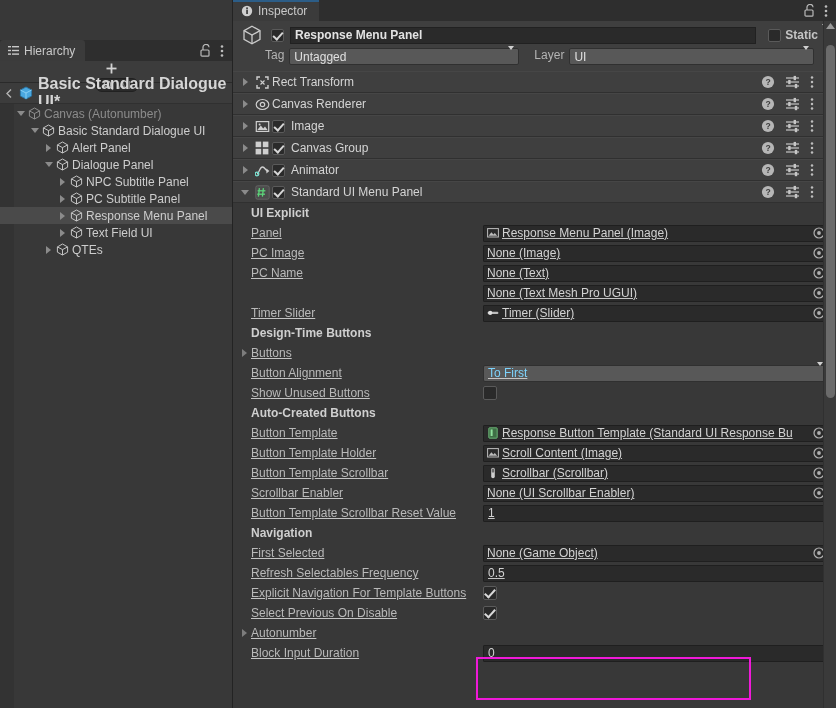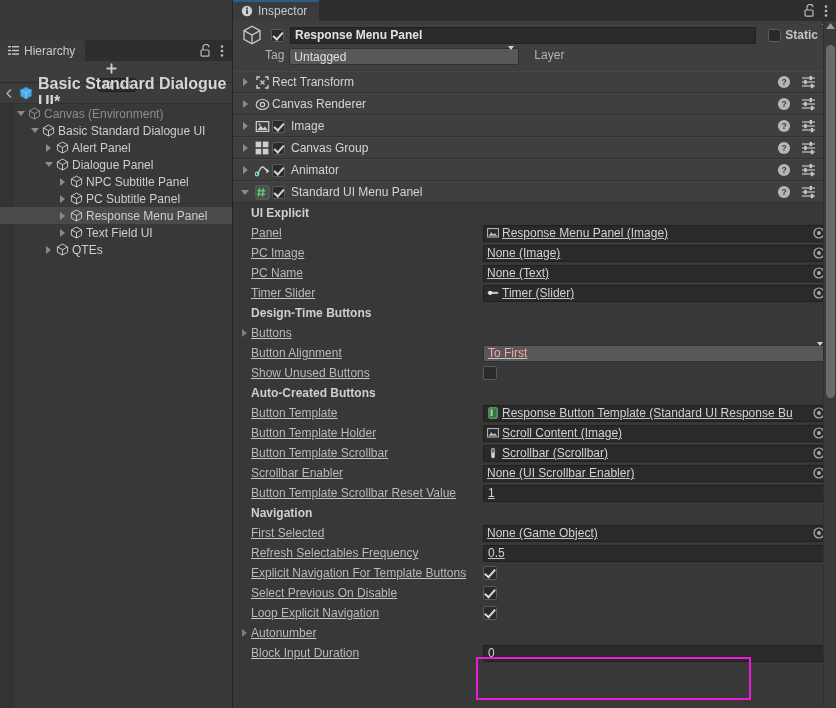--- a/index.html
+++ b/index.html
@@ -131,21 +131,21 @@
     height: 17px; background: #585858; border: 1px solid #303030; border-radius: 2px;
     display: flex; align-items: center; padding: 0 4px; color: #e0e0e0; font-size: 12px;
     position: relative;
   }
   .dropdown .caret { margin-left: auto; }
 
   
   .comp-row {
     height: 22px; background: #3f3f3f; display: flex; align-items: center;
     border-bottom: 1px solid #303030; border-top: 1px solid #464646;
-    padding-left: 5px; padding-right: 6px; gap: 0;
+    padding-left: 5px; padding-right: 22px; gap: 0;
   }
   .comp-row .foldout { width: 14px; flex: 0 0 14px; display: flex; align-items: center; justify-content: center; }
   .comp-row .cicon { width: 20px; flex: 0 0 20px; display: flex; align-items: center; justify-content: center; }
   .comp-row .ccheck { margin-right: 6px; }
   .comp-row .cname { font-size: 12px; color: #d4d4d4; }
   .comp-row .cright { margin-left: auto; display: flex; align-items: center; gap: 10px; }
 
   
   .props { background: #383838; padding: 0; }
   .sec-head {
@@ -163,21 +163,21 @@
   }
   .objfield .ofname { white-space: nowrap; overflow: hidden; text-overflow: clip; flex: 1; }
   .objfield .picker { margin-left: auto; flex: 0 0 13px; display: flex; align-items: center; justify-content: center; }
   .numfield {
     flex: 1; height: 17px; background: #2a2a2a; border: 1px solid #1f1f1f;
     display: flex; align-items: center; padding: 0 4px; color: #d2d2d2;
     font-size: 12px; margin-right: 8px; border-radius: 1px;
   }
   .enumfield {
     flex: 1; height: 17px; background: #585858; border: 1px solid #303030;
-    display: flex; align-items: center; padding: 0 4px; color: #fca5a5;
+    display: flex; align-items: center; padding: 0 4px; color: #7dd3fc;
     font-size: 12px; margin-right: 8px; border-radius: 2px;
   }
   .enumfield .caret { margin-left: auto; }
   .pcheck {
     width: 14px; height: 14px; background: #2a2a2a; border: 1px solid #5a5a5a;
     border-radius: 2px; position: relative; flex: 0 0 14px;
   }
   .pcheck.on::after {
     content: ""; position: absolute; left: 3px; top: 0px;
     width: 4px; height: 9px; border: solid #d9d9d9; border-width: 0 2px 2px 0;
@@ -291,21 +291,21 @@
             <span class="arrow">
               <span class="triangle-d"></span>
             </span>
             <span class="go-icon">
               <svg width="13" height="13" viewBox="0 0 13 13">
   <path d="M6.5 1 L11.6 3.9 V9.2 L6.5 12 L1.4 9.2 V3.9 Z" fill="none" stroke="#8c8c8c" stroke-width="1"></path>
   <path d="M1.4 3.9 L6.5 6.6 L11.6 3.9" fill="none" stroke="#8c8c8c" stroke-width="1"></path>
   <path d="M6.5 6.6 V12" fill="none" stroke="#8c8c8c" stroke-width="1"></path>
               </svg>
             </span>
-            <span class="lbl">Canvas (Environment)</span>
+            <span class="lbl">Canvas (Autonumber)</span>
           </div>
           <div class="tree-row">
             <span style="width:28px;flex:0 0 28px"></span>
             <span class="arrow">
               <span class="triangle-d"></span>
             </span>
             <span class="go-icon">
               <svg width="13" height="13" viewBox="0 0 13 13">
   <path d="M6.5 1 L11.6 3.9 V9.2 L6.5 12 L1.4 9.2 V3.9 Z" fill="none" stroke="#c4c4c4" stroke-width="1"></path>
   <path d="M1.4 3.9 L6.5 6.6 L11.6 3.9" fill="none" stroke="#c4c4c4" stroke-width="1"></path>
@@ -467,20 +467,24 @@
             <span><span class="caret-d"></span></span>
           </span>
         </div>
         <div class="obj-row2">
           <span class="fld-label">Tag</span>
           <span class="dropdown" style="width:230px">
             <span>Untagged</span>
             <span class="caret"><span class="caret-d"></span></span>
           </span>
           <span class="fld-label" style="margin-left:10px">Layer</span>
+          <span class="dropdown" style="flex:1;margin-right:14px">
+            <span>UI</span>
+            <span class="caret"><span class="caret-d"></span></span>
+          </span>
         </div>
       </div>
 
       <div id="components">
           <div class="comp-row">
             <span class="foldout">
               <span class="triangle-r"></span>
             </span>
             <span class="cicon">
               <svg width="15" height="15" viewBox="0 0 15 15">
@@ -771,20 +775,32 @@
               <span class="ofname">None (Text)</span>
               <span class="picker">
   <svg width="12" height="12" viewBox="0 0 12 12">
     <circle cx="6" cy="6" r="5" fill="none" stroke="#b0b0b0" stroke-width="1.2"></circle>
     <circle cx="6" cy="6" r="1.9" fill="#b0b0b0"></circle>
                 </svg>
               </span>
             </span>
           </div>
           <div class="prow">
+            <span class="pname"></span>
+            <span class="objfield">
+              <span class="ofname">None (Text Mesh Pro UGUI)</span>
+              <span class="picker">
+  <svg width="12" height="12" viewBox="0 0 12 12">
+    <circle cx="6" cy="6" r="5" fill="none" stroke="#b0b0b0" stroke-width="1.2"></circle>
+    <circle cx="6" cy="6" r="1.9" fill="#b0b0b0"></circle>
+                </svg>
+              </span>
+            </span>
+          </div>
+          <div class="prow">
             <span class="pname">Timer Slider</span>
             <span class="objfield">
               <span>
                 <svg width="12" height="12" viewBox="0 0 12 12" style="flex:0 0 12px">
       <rect x="0.6" y="4.8" width="10.8" height="2.2" rx="1.1" fill="#bdbdbd"></rect>
       <circle cx="3.2" cy="5.9" r="2.1" fill="#e0e0e0"></circle>
                 </svg>
               </span>
               <span class="ofname">Timer (Slider)</span>
               <span class="picker">
@@ -910,24 +926,20 @@
             <span class="numfield">
                 <span>0.5</span>
             </span>
           </div>
           <div class="prow">
             <span class="pname">Explicit Navigation For Template Buttons</span>
             <span class="pcheck on"></span>
           </div>
           <div class="prow">
             <span class="pname">Select Previous On Disable</span>
-            <span class="pcheck on"></span>
-          </div>
-          <div class="prow">
-            <span class="pname">Loop Explicit Navigation</span>
             <span class="pcheck on"></span>
           </div>
           <div class="prow">
             <span class="pfold">
               <span class="triangle-r dimmer"></span>
             </span>
             <span class="pname">Autonumber</span>
           </div>
           <div class="prow">
             <span class="pname">Block Input Duration</span>

